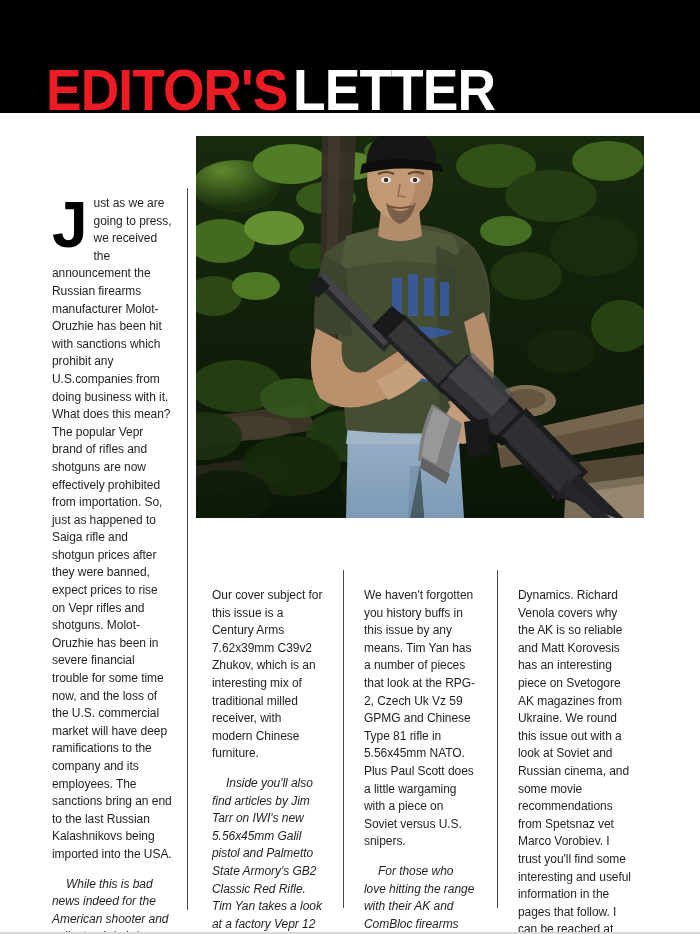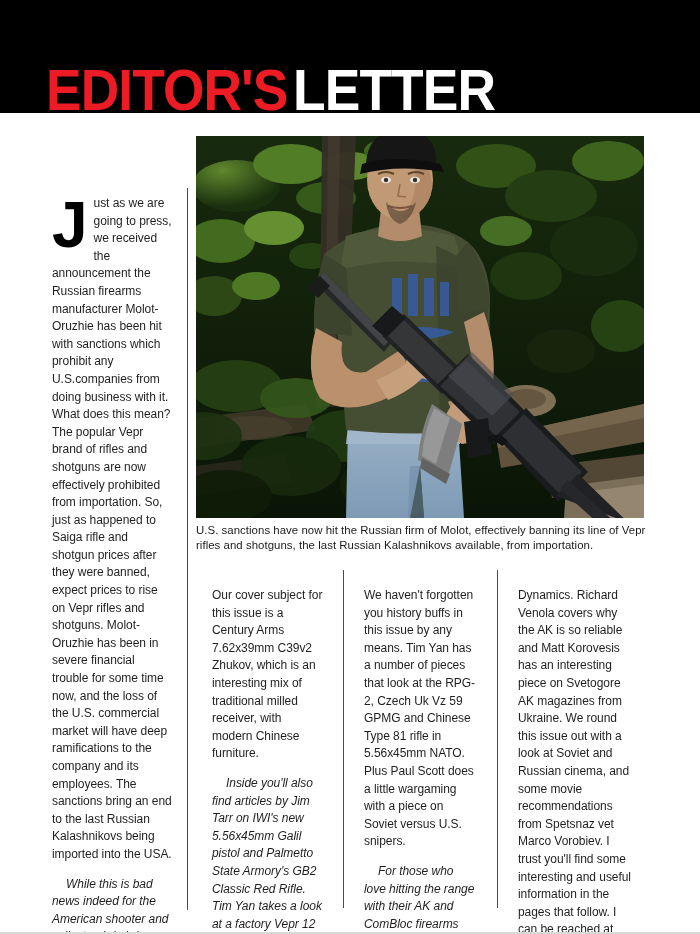--- a/index.html
+++ b/index.html
@@ -303,21 +303,20 @@
         <path d="M360 360 L382 338 L442 396 L420 382 Z" fill="#232327"></path>
         <rect x="372" y="344" width="74" height="12" transform="rotate(42 372 344)" fill="#2a2a2e"></rect>
 
         <path d="M292 300 Q306 296 312 306 L306 310 Q300 304 292 306 Z" fill="#141416"></path>
       </g>
 
       <rect x="0" y="0" width="448" height="382" fill="#0a1405" opacity="0.10"></rect>
     </svg>
   </div>
 
-  <div class="caption">U.S. sanctions have now hit the Russian firm of Molot, effectively banning its line of Vepr rifles and shotguns, the last Russian Kalashnikovs available, from importation.</div>
 
   <div class="vrule" id="vrule-1"></div>
   <div class="vrule" id="vrule-2"></div>
   <div class="vrule" id="vrule-3"></div>
 
   <div class="col" id="col-1">
     <p class="dropcap-para">Just as we are going to press, we received the announcement the Russian firearms manufacturer Molot-Oruzhie has been hit with sanctions which prohibit any U.S.companies from doing business with it. What does this mean? The popular Vepr brand of rifles and shotguns are now effectively prohibited from importation. So, just as happened to Saiga rifle and shotgun prices after they were banned, expect prices to rise on Vepr rifles and shotguns. Molot-Oruzhie has been in severe financial trouble for some time now, and the loss of the U.S. commercial market will have deep ramifications to the company and its employees. The sanctions bring an end to the last Russian Kalashnikovs being imported into the USA.</p>
     <p>While this is bad news indeed for the American shooter and collector, I do bring some good news. Pioneer Arms of Radom, Poland is re-entering the U.S. commercial market. Pioneer Arms withdrew from the U.S. market a few years ago to meet the needs of its military customers. It's reentering the U.S. market first with the popular PPS-43C 7.62x25mm pistol, with other models to follow shortly. You can read about Pioneer Arms' return here.</p>
   </div>
 

